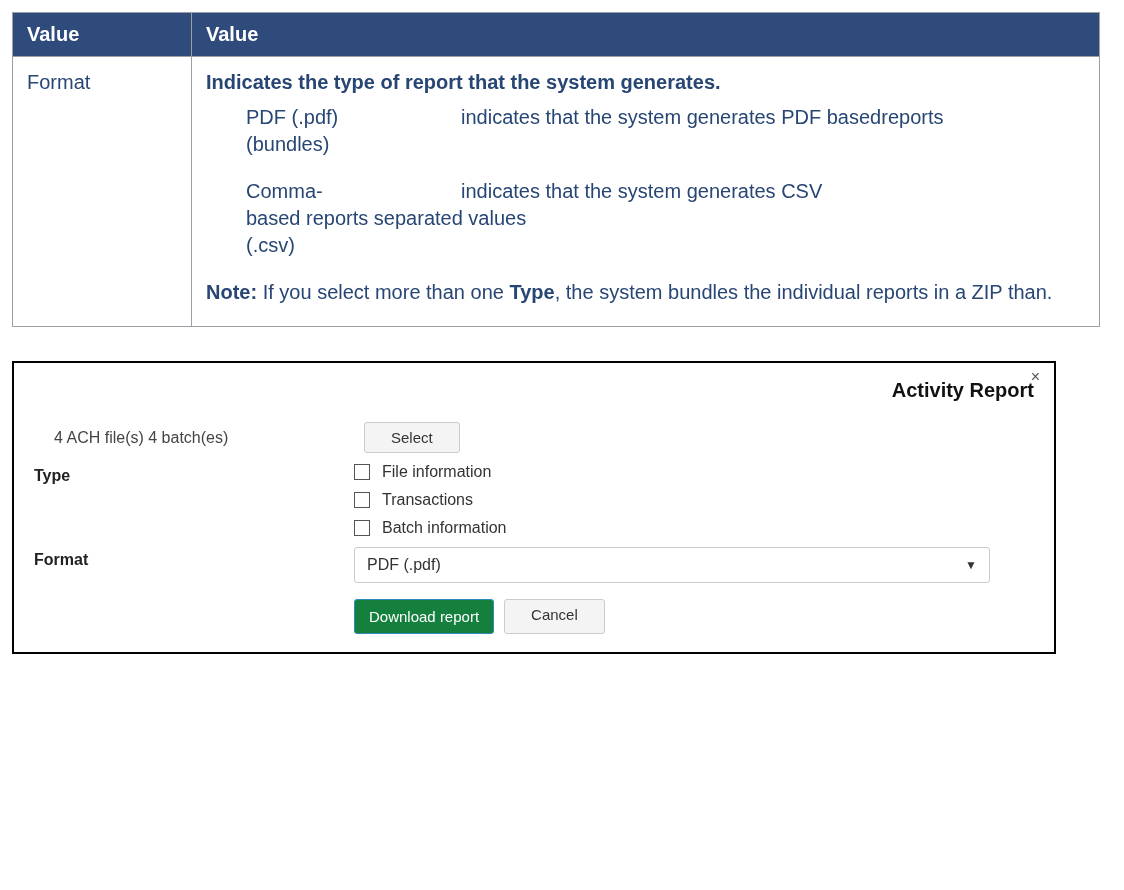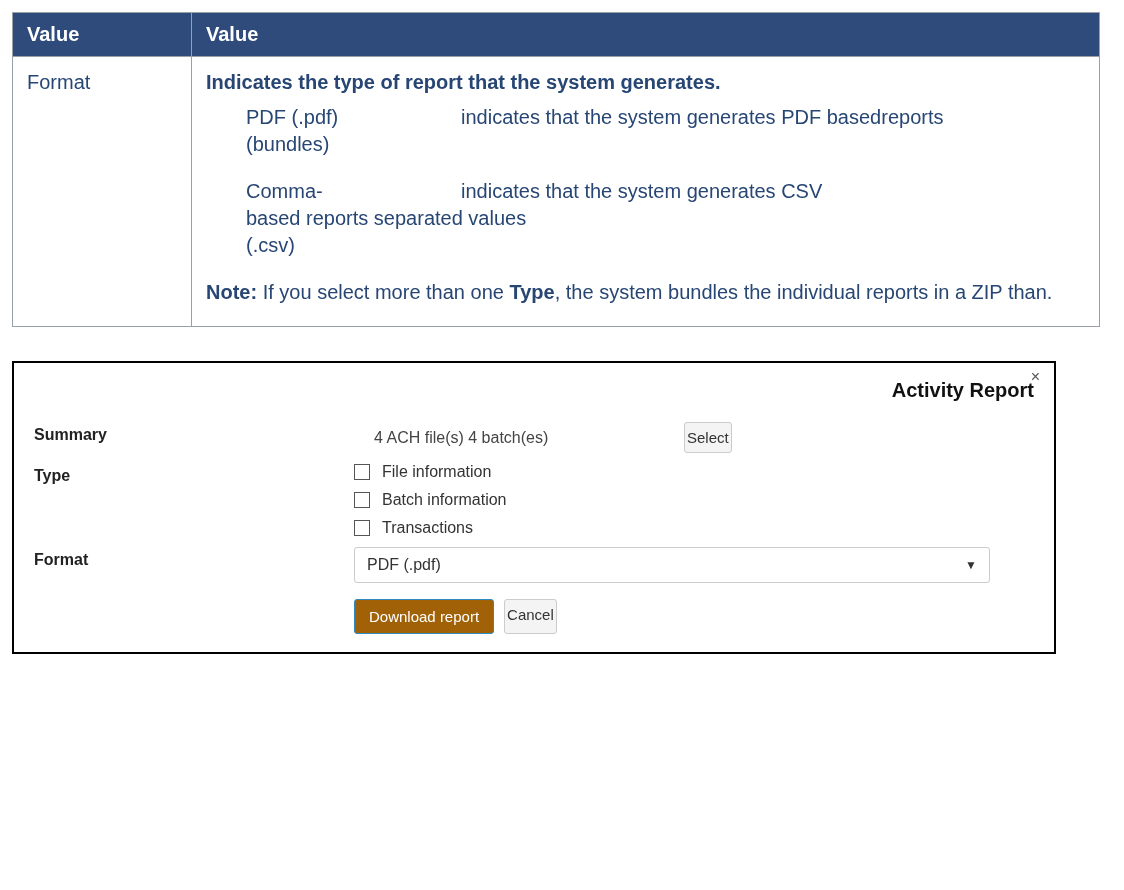--- a/index.html
+++ b/index.html
@@ -99,21 +99,21 @@
     display: flex;
     align-items: center;
     margin-left: 20px;
   }
   .summary-text {
     width: 310px;
     color: #444;
   }
   .btn-default {
     display: inline-block;
-    padding: 6px 2px;
+    padding: 6px 26px;
     border: 1px solid #ccc;
     border-radius: 3px;
     background: #f4f4f4;
     color: #333;
     font-size: 15px;
     cursor: pointer;
   }
   .type-options {
     display: flex;
     flex-direction: column;
@@ -152,21 +152,21 @@
     margin-top: 16px;
     margin-left: 320px;
     display: flex;
     gap: 10px;
   }
   .btn-primary {
     display: inline-block;
     padding: 8px 14px;
     border: 1px solid #2e8bc0;
     border-radius: 3px;
-    background: #a16207;
+    background: #15803d;
     color: #fff;
     font-size: 15px;
     cursor: pointer;
   }
 </style>
 </head>
 <body>
 
 <table class="doc-table">
   <thead>
@@ -198,41 +198,40 @@
       </td>
     </tr>
   </tbody>
 </table>
 
 <div class="dialog-figure">
   <span class="dialog-close">×</span>
   <div class="dialog-title">Activity Report</div>
 
   <div class="dlg-row">
-    <div class="dlg-label">Summary</div>
     <div class="dlg-content summary-line">
       <span class="summary-text">4 ACH file(s) 4 batch(es)</span>
       <span class="btn-default">Select</span>
     </div>
   </div>
 
   <div class="dlg-row">
     <div class="dlg-label">Type</div>
     <div class="dlg-content type-options">
       <label class="chk">
         <span class="chk-box"></span>
         <span>File information</span>
       </label>
       <label class="chk">
         <span class="chk-box"></span>
-        <span>Batch information</span>
+        <span>Transactions</span>
       </label>
       <label class="chk">
         <span class="chk-box"></span>
-        <span>Transactions</span>
+        <span>Batch information</span>
       </label>
     </div>
   </div>
 
   <div class="dlg-row">
     <div class="dlg-label">Format</div>
     <div class="dlg-content">
       <div class="format-select">
         <span>PDF (.pdf)</span>
         <span class="caret">▼</span>

